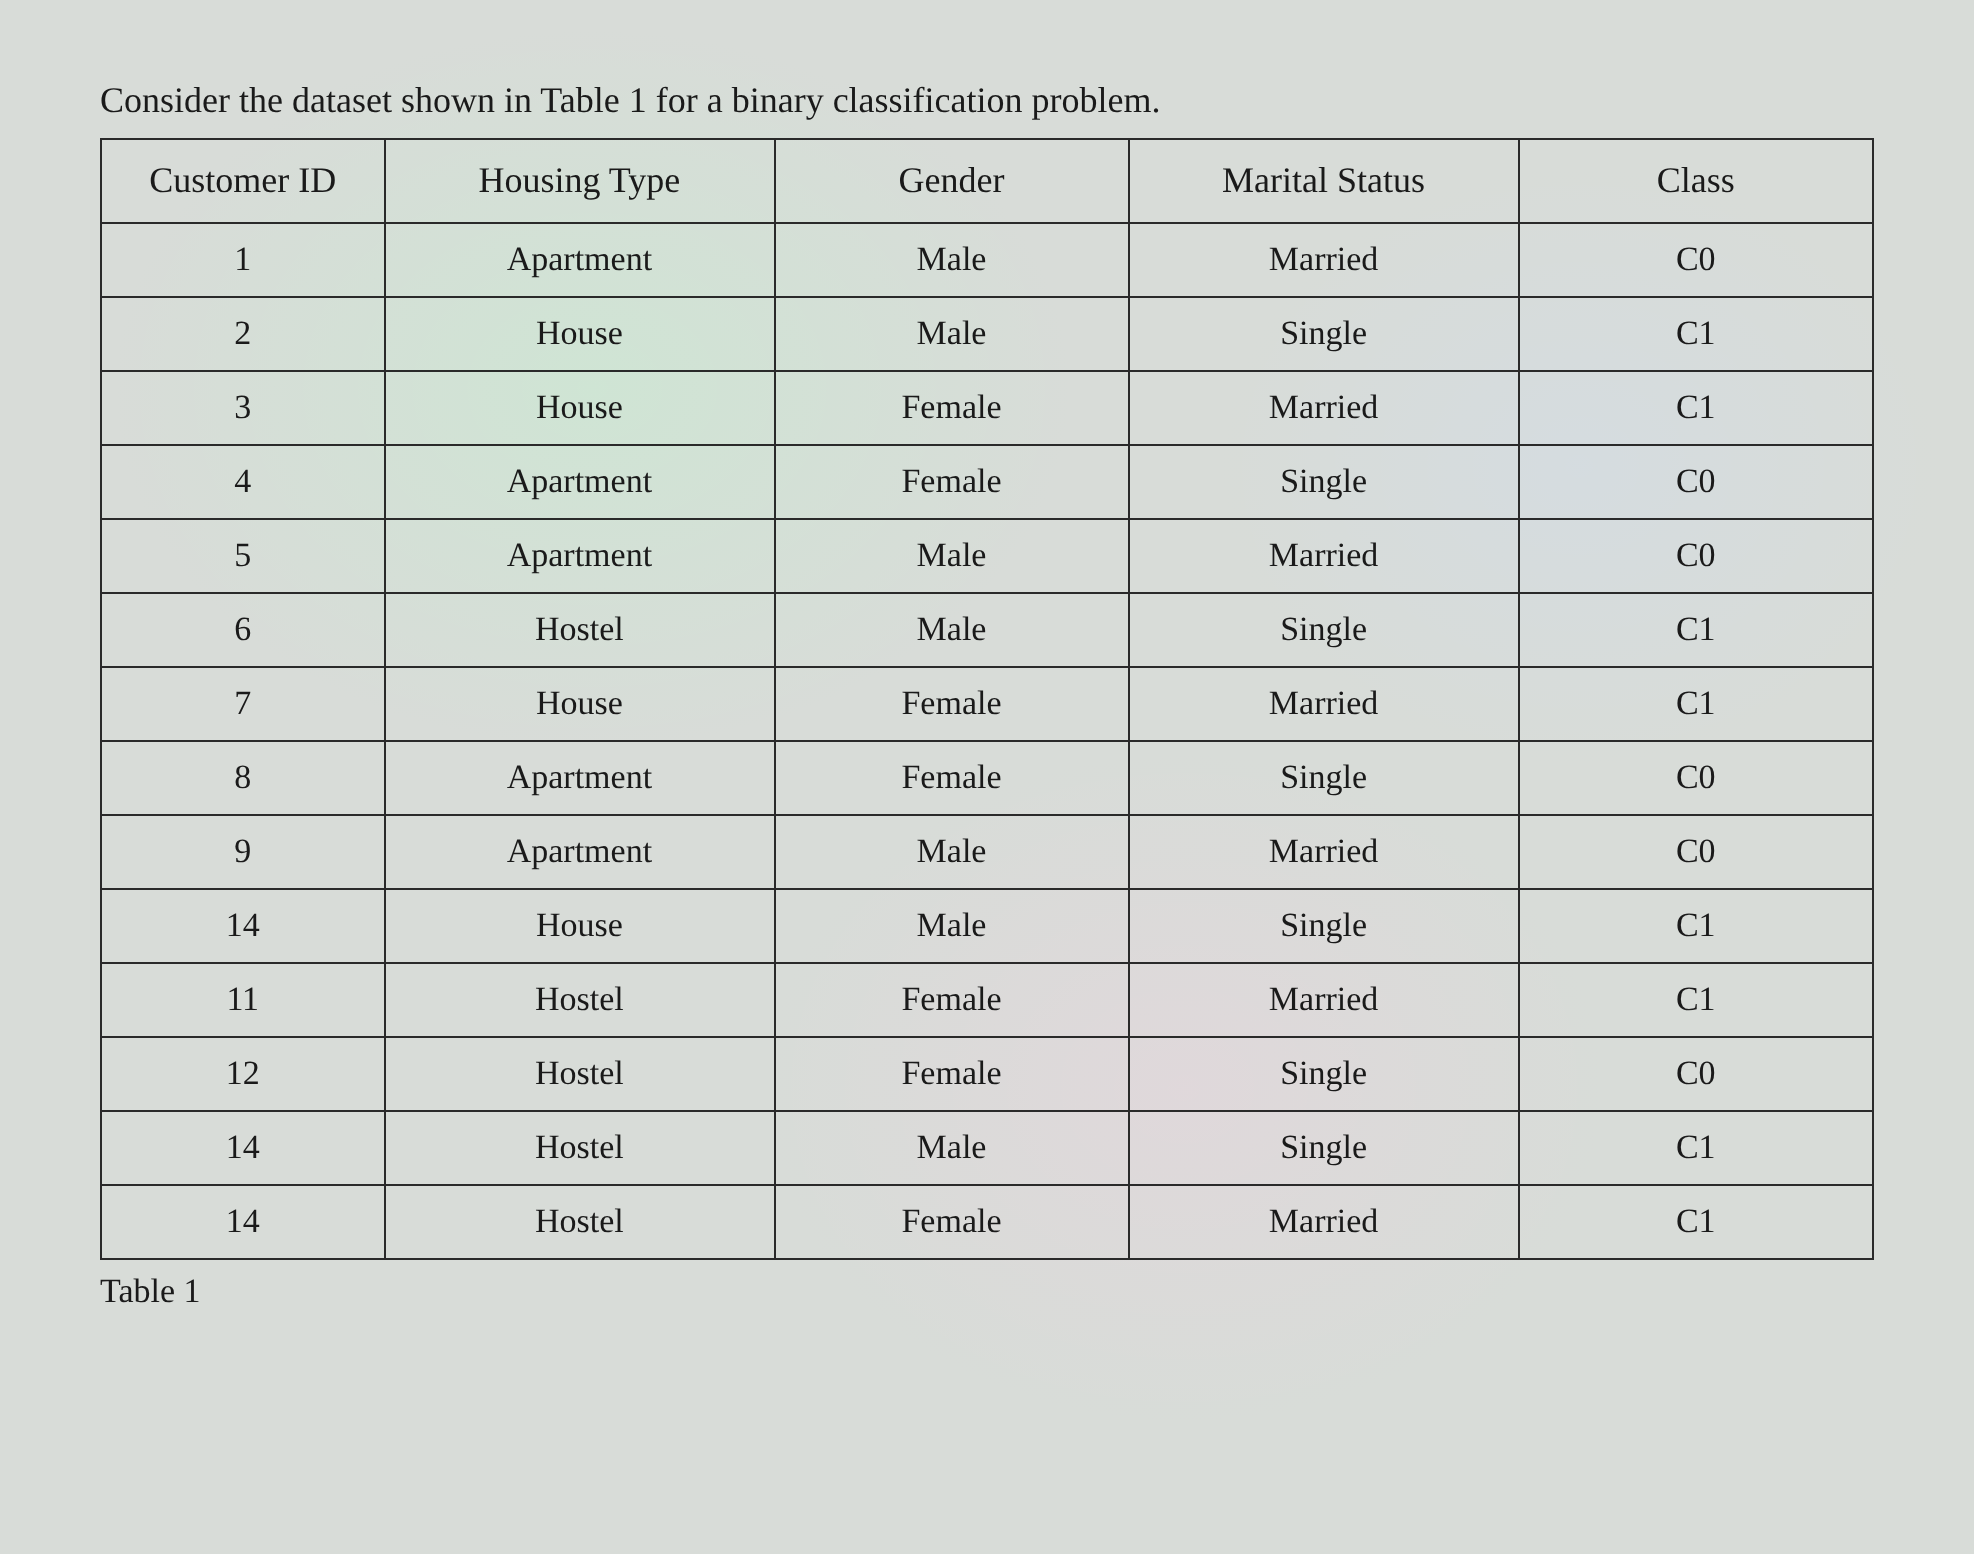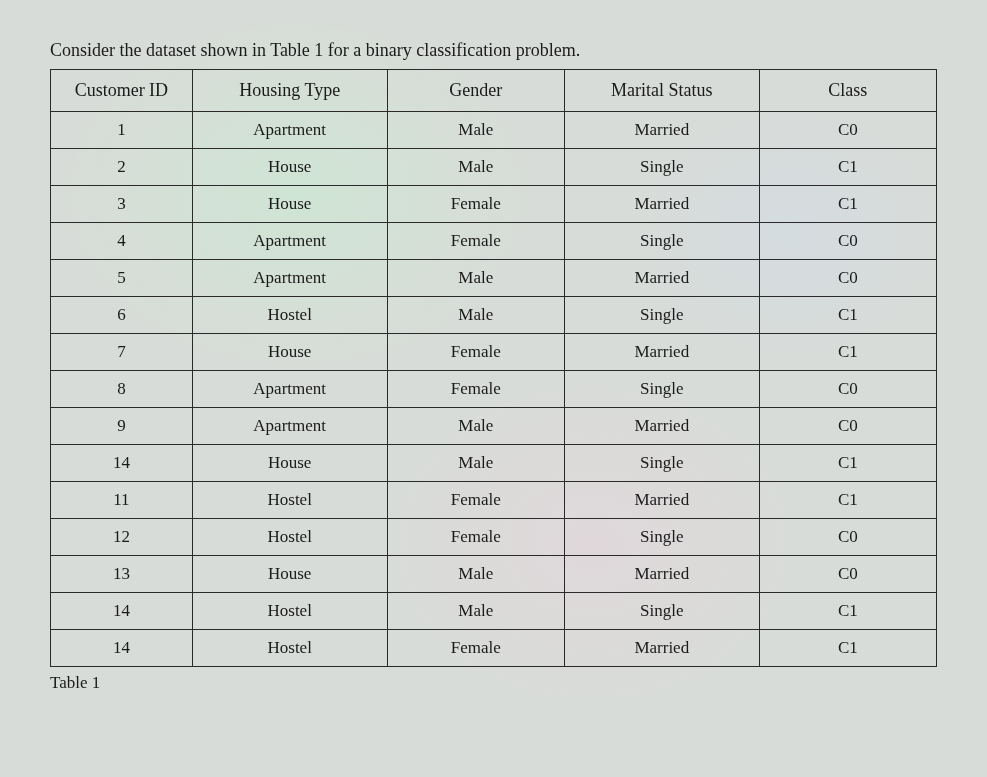--- a/index.html
+++ b/index.html
@@ -156,27 +156,20 @@
       <td>C1</td>
     </tr>
     <tr>
       <td>12</td>
       <td>Hostel</td>
       <td>Female</td>
       <td>Single</td>
       <td>C0</td>
     </tr>
     <tr>
-      <td>13</td>
-      <td>House</td>
-      <td>Male</td>
-      <td>Married</td>
-      <td>C0</td>
-    </tr>
-    <tr>
       <td>14</td>
       <td>Hostel</td>
       <td>Male</td>
       <td>Single</td>
       <td>C1</td>
     </tr>
     <tr>
       <td>14</td>
       <td>Hostel</td>
       <td>Female</td>

